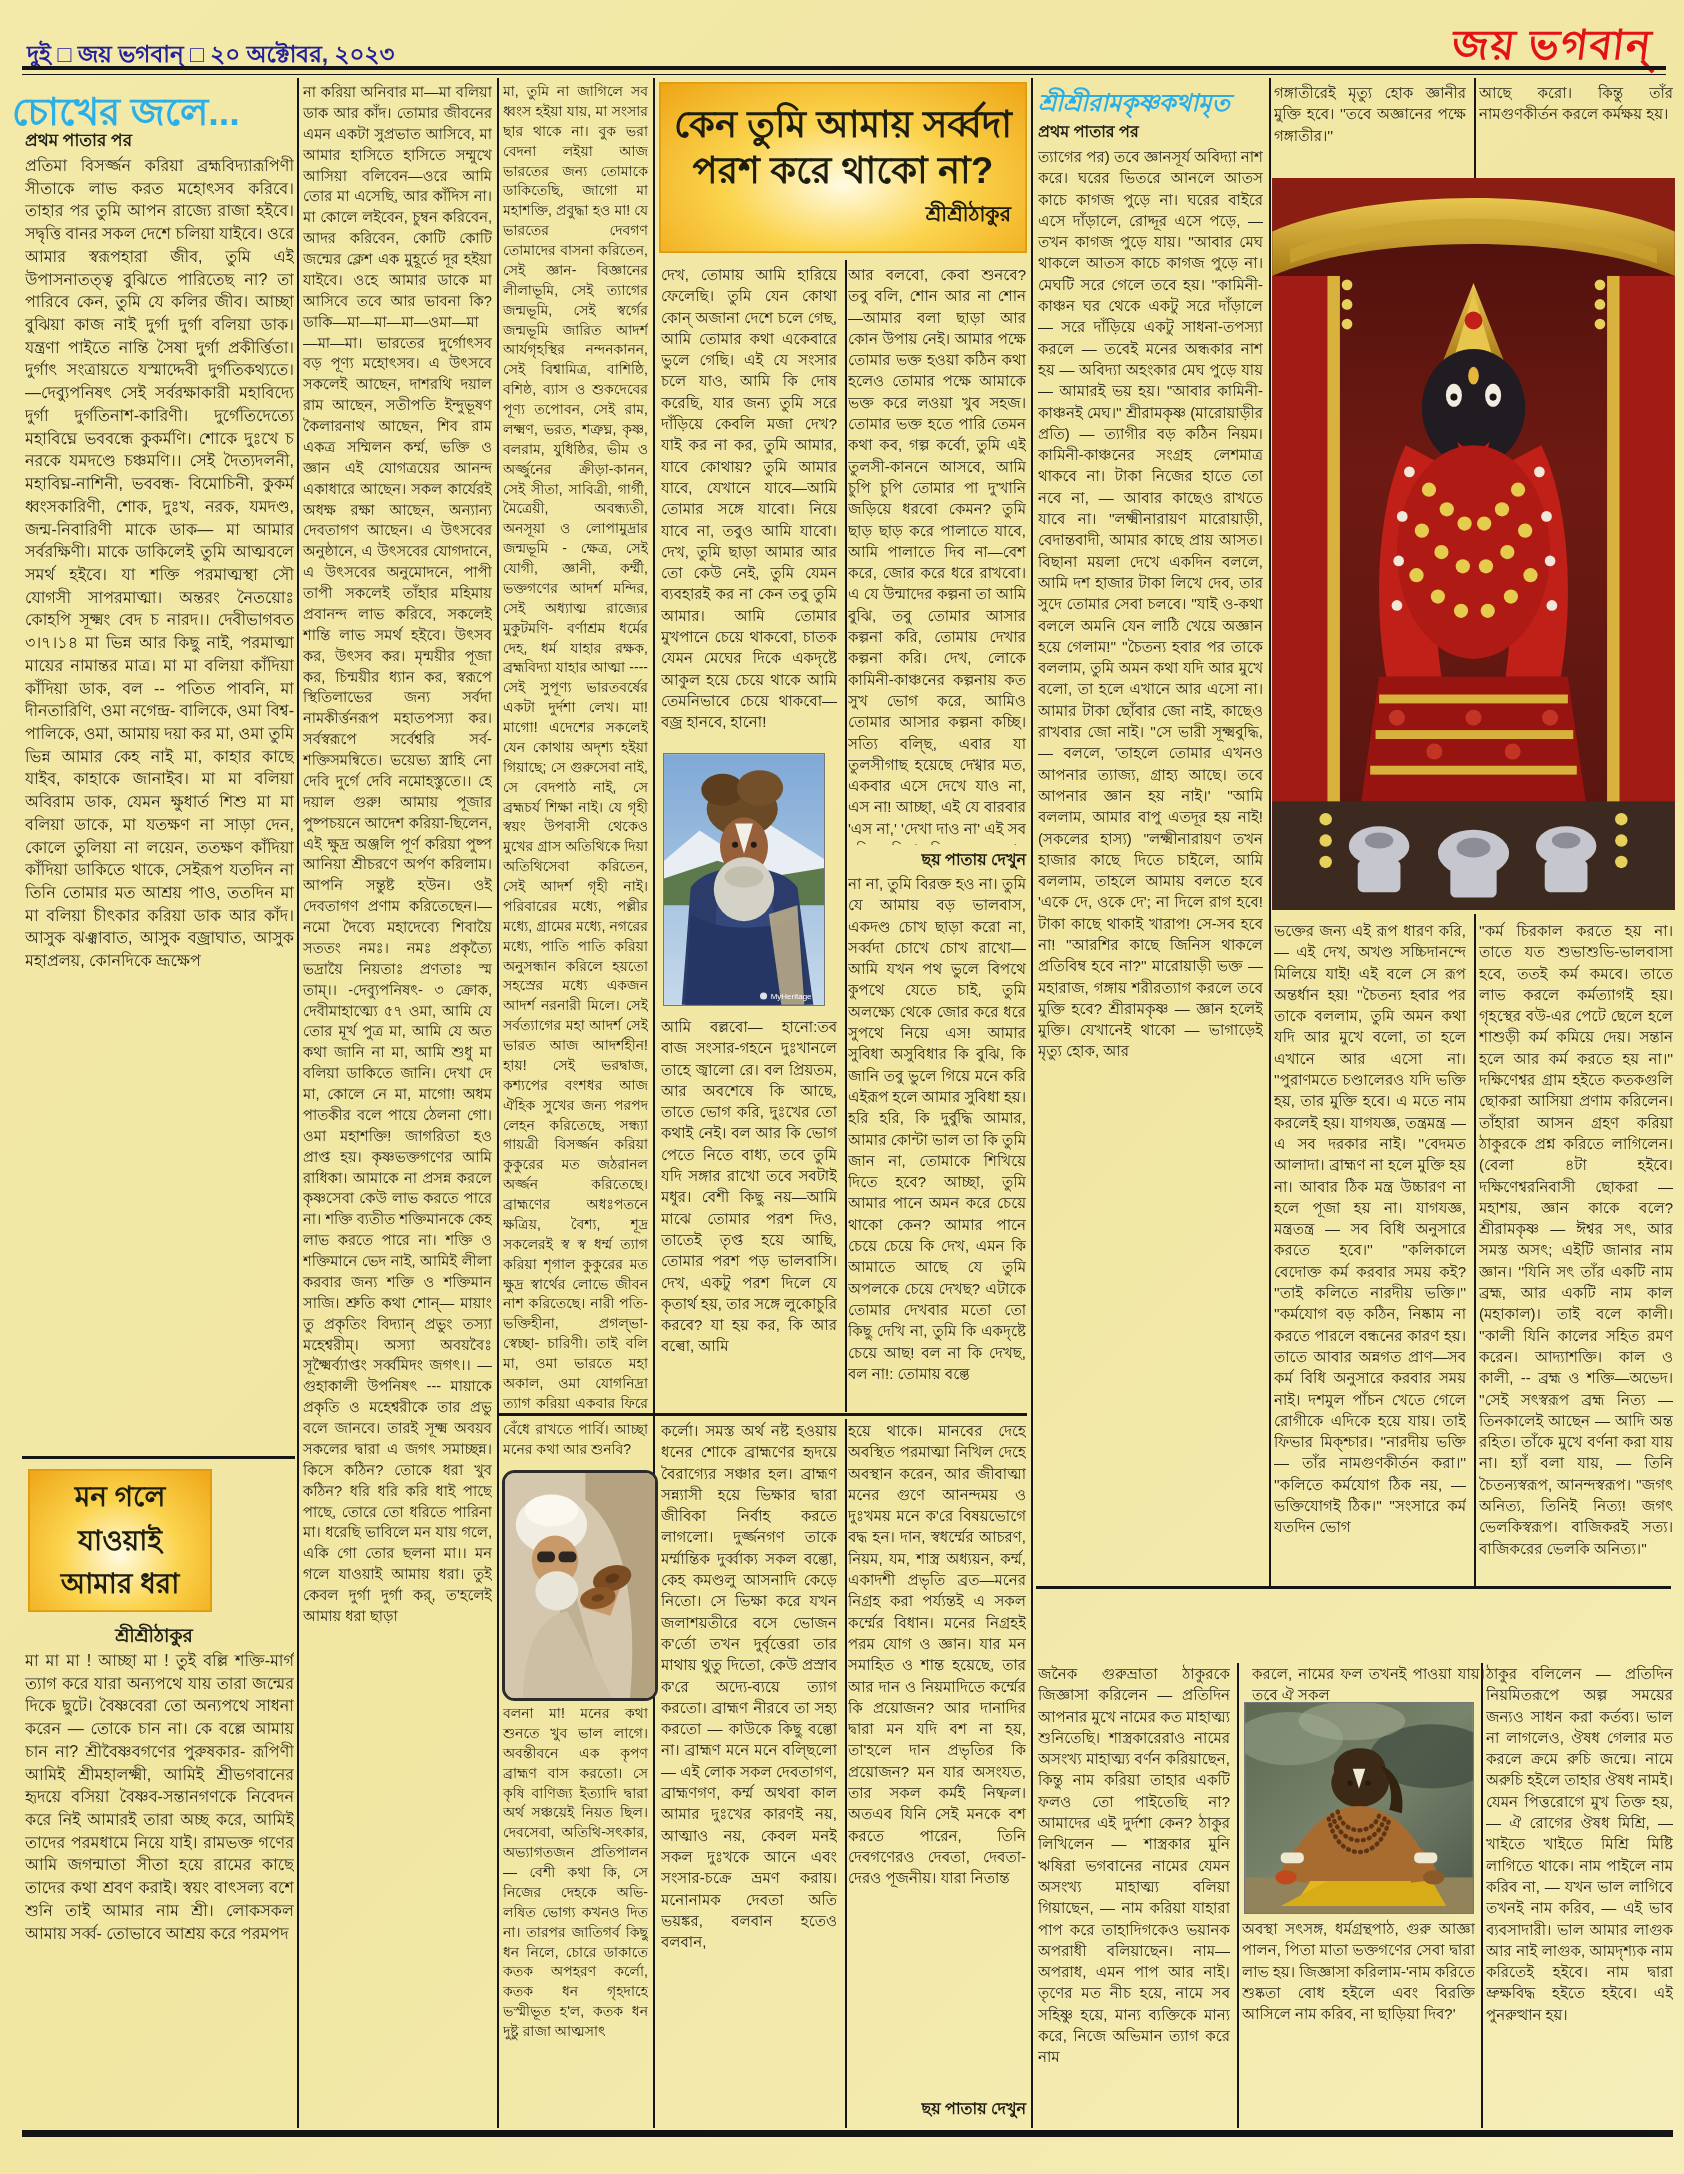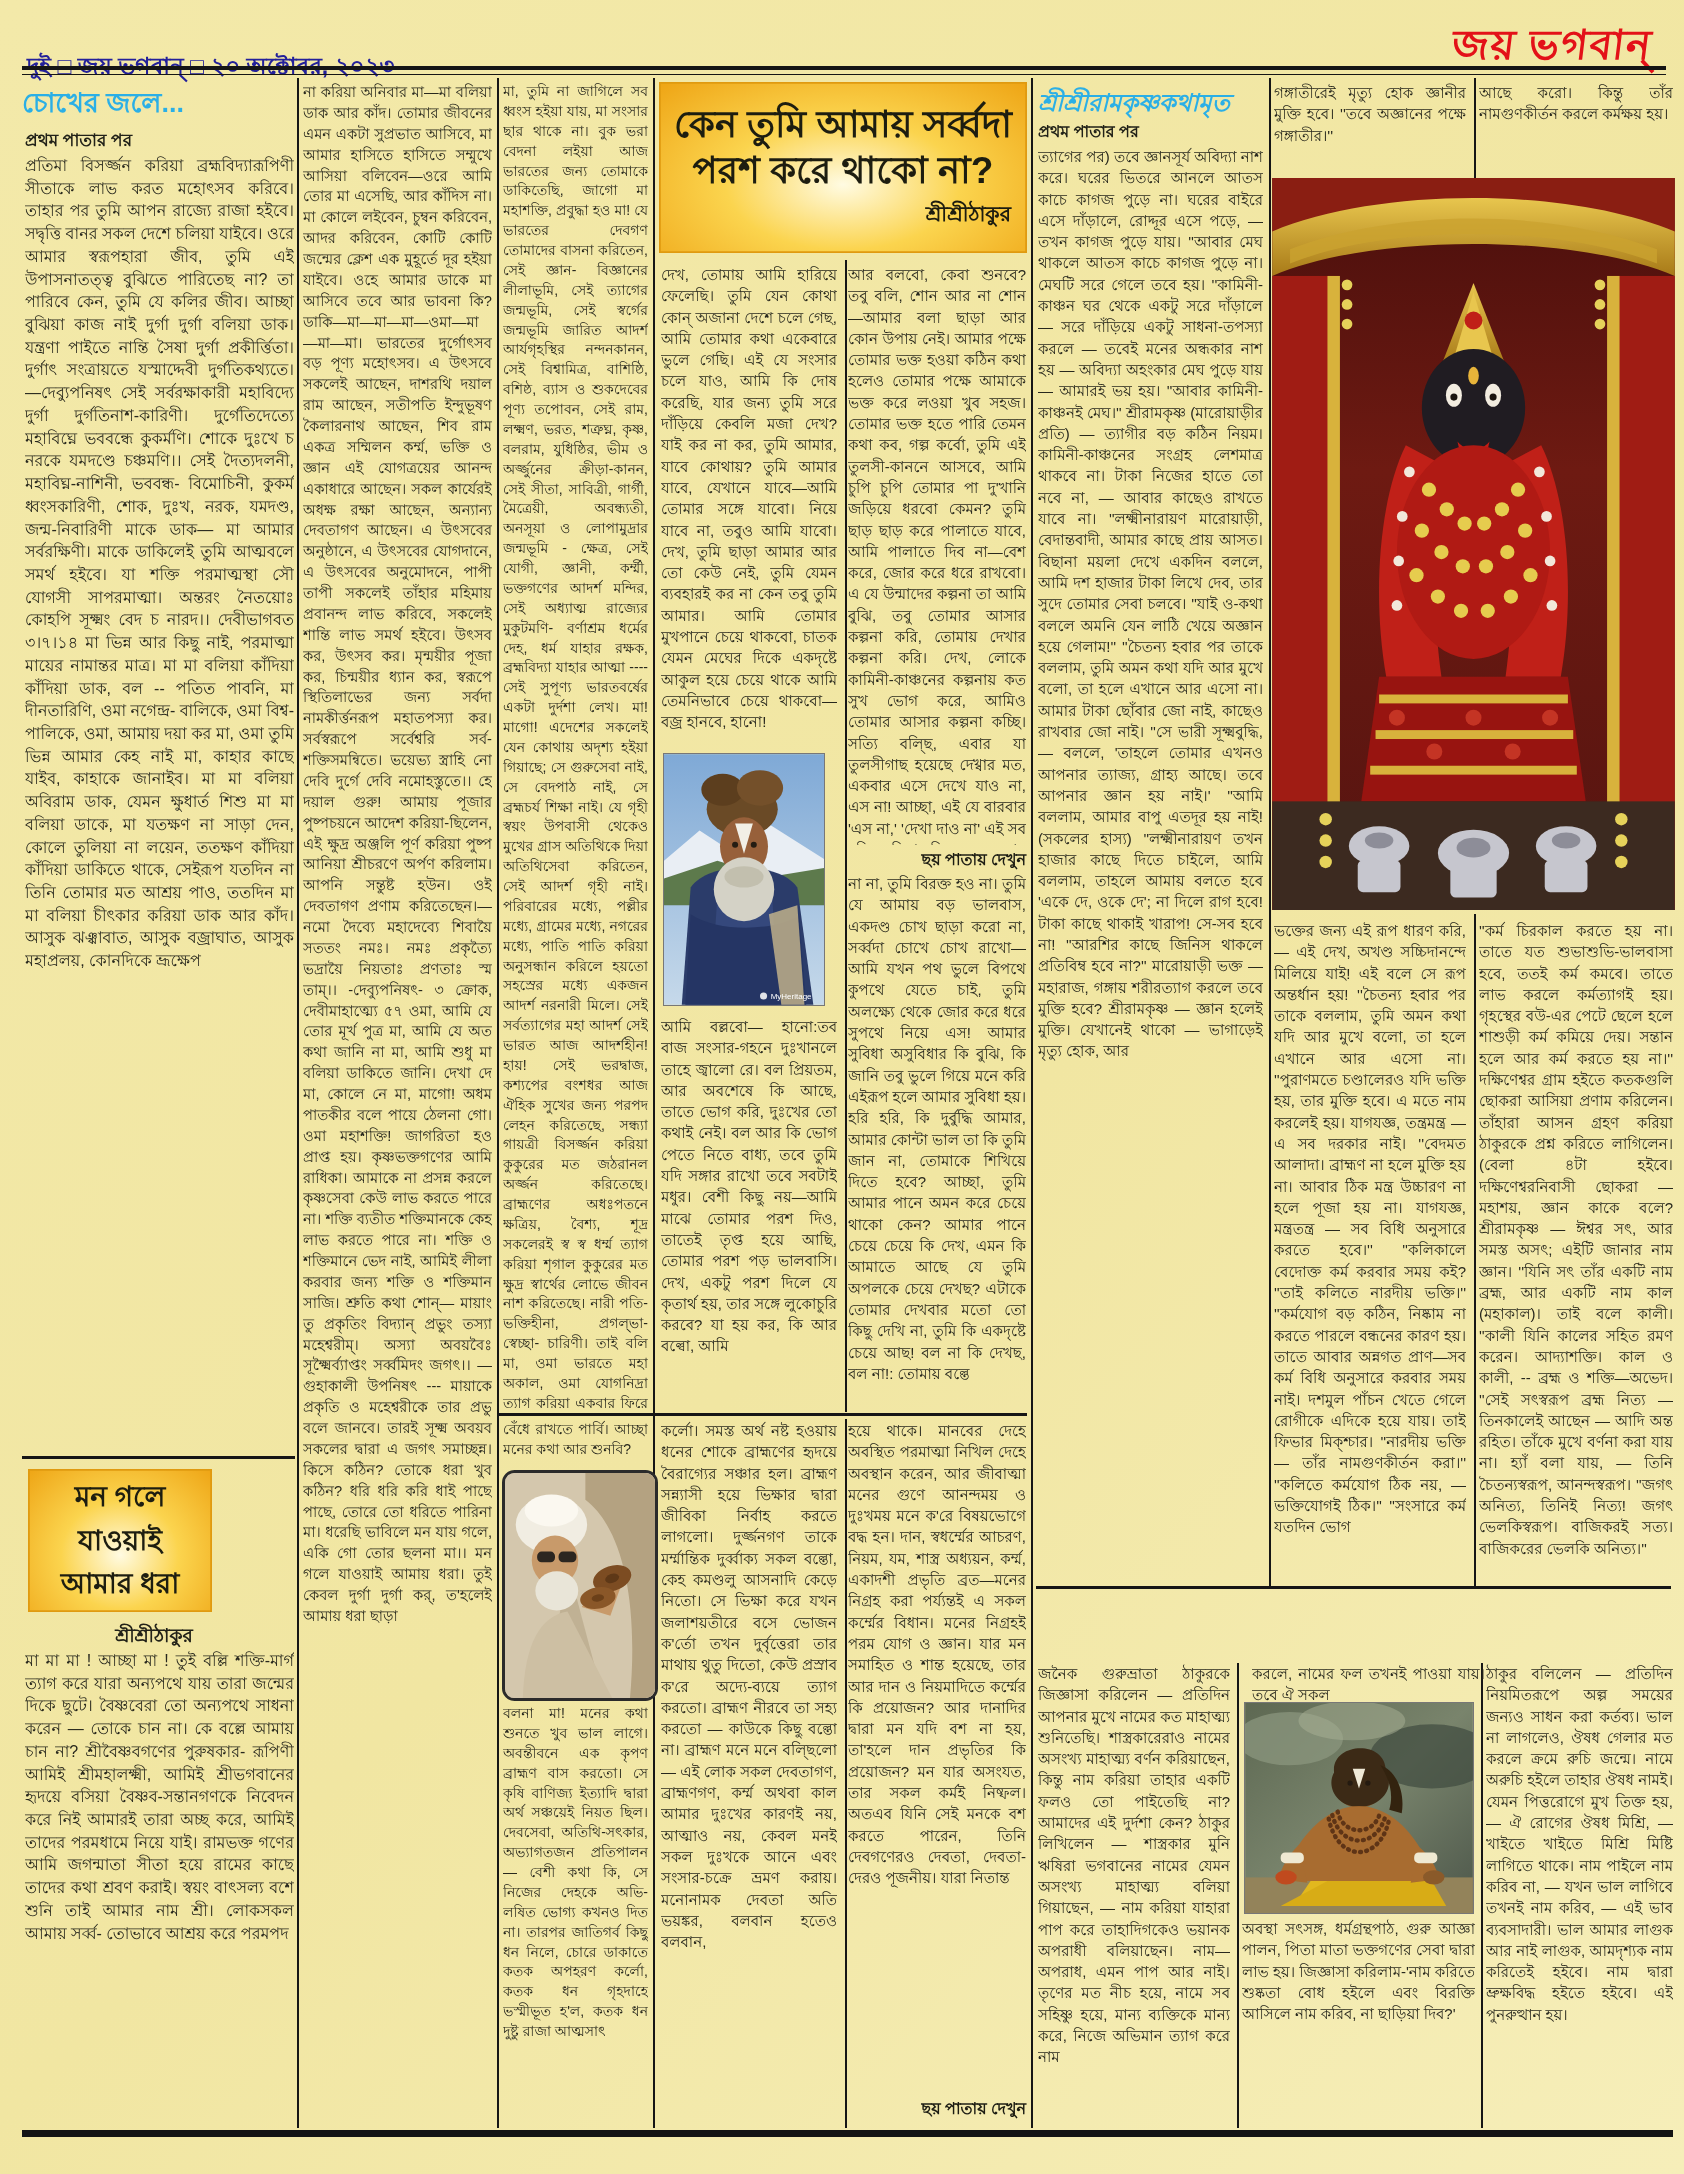--- a/index.html
+++ b/index.html
@@ -1,20 +1,20 @@
 <!DOCTYPE html>
 <html style="font-size:14.3px"><head>
 <meta charset="utf-8">
 <style>
   html,body{margin:0;padding:0;}
   .page{position:relative;width:1684px;height:2174px;background:linear-gradient(135deg,#f3e9a9 0%,#f1e6a2 55%,#f6eeb9 100%);font-family:"Liberation Sans",sans-serif;overflow:hidden;}
   .t{position:absolute;text-align:justify;color:#28281d;font-size:15px;line-height:1.42;overflow:hidden;word-break:break-word;}
   .vr{position:absolute;width:1.8px;background:#161616;}
   .hr{position:absolute;height:1.8px;background:#161616;}
-  .masthead-left{position:absolute;left:27px;top:48px;font-size:23px;font-weight:bold;color:#23209a;}
+  .masthead-left{position:absolute;left:27px;top:36px;font-size:23px;font-weight:bold;color:#23209a;}
   .masthead-logo{position:absolute;right:32px;top:12.5px;font-size:41px;font-weight:bold;color:#e31118;font-family:"Liberation Serif",serif;transform:skewX(-7deg);letter-spacing:1.8px;}
   .double-rule{position:absolute;left:22px;top:66px;width:1644px;height:3.6px;border-top:4.5px solid #151515;border-bottom:1.8px solid #151515;}
   .cyan-title{position:absolute;font-weight:bold;color:#2bafe6;}
   .bold-sub{position:absolute;font-weight:bold;color:#222218;font-size:17px;}
   .goldbox{position:absolute;background:radial-gradient(ellipse at 50% 60%,#fffbe2 0%,#fbd44e 45%,#eea414 100%);box-shadow:inset 0 0 0 1.8px #e09a10;display:flex;flex-direction:column;justify-content:center;align-items:center;color:#1d1d10;font-weight:bold;text-align:center;}
   .goldbox .l1{font-size:37px;line-height:1.25;}
   .goldbox .by{align-self:flex-end;font-size:20.5px;margin:5.3px 16px 0 0;}
   .monbox .l1{font-size:28px;line-height:1.55;}
   .byline-c{position:absolute;text-align:center;font-weight:bold;font-size:18.7px;color:#222218;}
   .jump{position:absolute;font-weight:bold;font-size:16px;color:#1c1c12;text-align:right;}
@@ -39,21 +39,21 @@
   <div class="vr" style="left:653px;top:78px;height:2050px;"></div>
   <div class="vr" style="left:845px;top:260px;height:1152px;"></div>
   <div class="vr" style="left:845px;top:1419px;height:709px;"></div>
   <div class="vr" style="left:1031px;top:78px;height:2050px;"></div>
   <div class="vr" style="left:1269px;top:78px;height:1508px;"></div>
   <div class="vr" style="left:1474px;top:78px;height:102px;"></div>
   <div class="vr" style="left:1474px;top:914px;height:672px;"></div>
   <div class="vr" style="left:1237px;top:1663px;height:465px;"></div>
   <div class="vr" style="left:1481px;top:1663px;height:465px;"></div>
 
-  <div class="cyan-title" style="left:22px;top:82px;width:267px;font-size:27px;">চোখের জলে...</div>
+  <div class="cyan-title" style="left:12px;top:82px;width:267px;font-size:38px;">চোখের জলে...</div>
   <div class="bold-sub" style="left:25px;top:127px;width:267px;">প্রথম পাতার পর</div>
   <div class="t" style="left:25px;top:155px;width:269px;height:1294px;font-size:16px;">প্রতিমা বিসর্জ্জন করিয়া ব্রহ্মবিদ্যারূপিণী সীতাকে লাভ করত মহোৎসব করিবে। তাহার পর তুমি আপন রাজ্যে রাজা হইবে। সদ্বৃত্তি বানর সকল দেশে চলিয়া যাইবে। ওরে আমার স্বরূপহারা জীব, তুমি এই উপাসনাতত্ত্ব বুঝিতে পারিতেছ না? তা পারিবে কেন, তুমি যে কলির জীব। আচ্ছা বুঝিয়া কাজ নাই দুর্গা দুর্গা বলিয়া ডাক। যন্ত্রণা পাইতে নান্তি সৈষা দুর্গা প্রকীর্ত্তিতা। দুর্গাৎ সংত্রায়তে যস্মাদ্দেবী দুর্গতিকথ্যতে। —দেব্যুপনিষৎ সেই সর্বরক্ষাকারী মহাবিদ্যে দুর্গা দুর্গতিনাশ-কারিণী। দুর্গেতিদেত্যে মহাবিঘ্নে ভববন্ধে কুকর্মণি। শোকে দুঃখে চ নরকে যমদণ্ডে চঞ্চমণি।। সেই দৈত্যদলনী, মহাবিঘ্ন-নাশিনী, ভববন্ধ- বিমোচিনী, কুকর্ম ধ্বংসকারিণী, শোক, দুঃখ, নরক, যমদণ্ড, জন্ম-নিবারিণী মাকে ডাক— মা আমার সর্বরক্ষিণী। মাকে ডাকিলেই তুমি আত্মবলে সমর্থ হইবে। যা শক্তি পরমাত্মস্থা সৌ যোগসী সাপরমাত্মা। অন্তরং নৈতয়োঃ কোহপি সূক্ষ্মং বেদ চ নারদ।। দেবীভাগবত ৩।৭।১৪ মা ভিন্ন আর কিছু নাই, পরমাত্মা মায়ের নামান্তর মাত্র। মা মা বলিয়া কাঁদিয়া কাঁদিয়া ডাক, বল -- পতিত পাবনি, মা দীনতারিণি, ওমা নগেন্দ্র- বালিকে, ওমা বিশ্ব- পালিকে, ওমা, আমায় দয়া কর মা, ওমা তুমি ভিন্ন আমার কেহ নাই মা, কাহার কাছে যাইব, কাহাকে জানাইব। মা মা বলিয়া অবিরাম ডাক, যেমন ক্ষুধার্ত শিশু মা মা বলিয়া ডাকে, মা যতক্ষণ না সাড়া দেন, কোলে তুলিয়া না লয়েন, ততক্ষণ কাঁদিয়া কাঁদিয়া ডাকিতে থাকে, সেইরূপ যতদিন না তিনি তোমার মত আশ্রয় পাও, ততদিন মা মা বলিয়া চীৎকার করিয়া ডাক আর কাঁদ। আসুক ঝঞ্ঝাবাত, আসুক বজ্রাঘাত, আসুক মহাপ্রলয়, কোনদিকে ভ্রূক্ষেপ</div>
   <div class="t" style="left:303px;top:82px;width:189px;height:2042px;font-size:14.7px;">না করিয়া অনিবার মা—মা বলিয়া ডাক আর কাঁদ। তোমার জীবনের এমন একটা সুপ্রভাত আসিবে, মা আমার হাসিতে হাসিতে সম্মুখে আসিয়া বলিবেন—ওরে আমি তোর মা এসেছি, আর কাঁদিস না। মা কোলে লইবেন, চুম্বন করিবেন, আদর করিবেন, কোটি কোটি জন্মের ক্লেশ এক মুহূর্তে দূর হইয়া যাইবে। ওহে আমার ডাকে মা আসিবে তবে আর ভাবনা কি? ডাকি—মা—মা—মা—ওমা—মা—মা—মা। ভারতের দুর্গোৎসব বড় পূণ্য মহোৎসব। এ উৎসবে সকলেই আছেন, দাশরথি দয়াল রাম আছেন, সতীপতি ইন্দুভূষণ কৈলারনাথ আছেন, শিব রাম একত্র সম্মিলন কর্ম্ম, ভক্তি ও জ্ঞান এই যোগত্রয়ের আনন্দ একাধারে আছেন। সকল কার্যেরই অধক্ষ রক্ষা আছেন, অন্যান্য দেবতাগণ আছেন। এ উৎসবের অনুষ্ঠানে, এ উৎসবের যোগদানে, এ উৎসবের অনুমোদনে, পাপী তাপী সকলেই তাঁহার মহিমায় প্রবানন্দ লাভ করিবে, সকলেই শান্তি লাভ সমর্থ হইবে। উৎসব কর, উৎসব কর।  মৃন্ময়ীর পূজা কর, চিন্ময়ীর ধ্যান কর, স্বরূপে স্থিতিলাভের জন্য সর্বদা নামকীর্ত্তনরূপ মহাতপস্যা কর। সর্বস্বরূপে সর্বেশ্বরি সর্ব- শক্তিসমন্বিতে। ভয়েভ্য স্ত্রাহি নো দেবি দুর্গে দেবি নমোহস্তুতে।। হে দয়াল গুরু! আমায় পূজার পুষ্পচয়নে আদেশ করিয়া-ছিলেন, এই ক্ষুদ্র অঞ্জলি পূর্ণ করিয়া পুষ্প আনিয়া শ্রীচরণে অর্পণ করিলাম। আপনি সন্তুষ্ট হউন। ওই দেবতাগণ প্রণাম করিতেছেন।—নমো দৈব্যে মহাদেব্যে শিবায়ৈ সততং নমঃ। নমঃ প্রকৃত্যৈ ভদ্রায়ৈ নিয়তাঃ প্রণতাঃ স্ম তাম্।। -দেব্যুপনিষৎ- ৩ ক্রোক, দেবীমাহাত্ম্যে ৫৭ ওমা, আমি যে তোর মূর্খ পুত্র মা, আমি যে অত কথা জানি না মা, আমি শুধু মা বলিয়া ডাকিতে জানি। দেখা দে মা, কোলে নে মা, মাগো! অধম পাতকীর বলে পায়ে ঠেলনা গো। ওমা মহাশক্তি! জাগরিতা হও প্রাপ্ত হয়। কৃষ্ণভক্তগণের আমি রাধিকা। আমাকে না প্রসন্ন করলে কৃষ্ণসেবা কেউ লাভ করতে পারে না। শক্তি ব্যতীত শক্তিমানকে কেহ লাভ করতে পারে না। শক্তি ও শক্তিমানে ভেদ নাই, আমিই লীলা করবার জন্য শক্তি ও শক্তিমান সাজি। শ্রুতি কথা শোন্— মায়াং তু প্রকৃতিং বিদ্যান্ প্রভুং তস্যা মহেশ্বরীম্। অস্যা অবয়বৈঃ সূক্ষ্মৈর্ব্যাপ্তং সর্ব্বমিদং জগৎ।। —গুহাকালী উপনিষৎ --- মায়াকে প্রকৃতি ও মহেশ্বরীকে তার প্রভু বলে জানবে। তারই সূক্ষ্ম অবয়ব সকলের দ্বারা এ জগৎ সমাচ্ছন্ন। কিসে কঠিন? তোকে ধরা খুব কঠিন? ধরি ধরি করি ধাই পাছে পাছে, তোরে তো ধরিতে পারিনা মা। ধরেছি ভাবিলে মন যায় গলে, একি গো তোর ছলনা মা।। মন গলে যাওয়াই আমায় ধরা। তুই কেবল দুর্গা দুর্গা কর্, ত'হলেই আমায় ধরা ছাড়া</div>
   <div class="t" style="left:503px;top:82px;width:145px;height:1326px;font-size:14px;">মা, তুমি না জাগিলে সব ধ্বংস হইয়া যায়, মা সংসার ছার থাকে না। বুক ভরা বেদনা লইয়া আজ ভারতের জন্য তোমাকে ডাকিতেছি, জাগো মা মহাশক্তি, প্রবুদ্ধা হও মা!  যে ভারতের দেবগণ তোমাদের বাসনা করিতেন, সেই জ্ঞান- বিজ্ঞানের লীলাভূমি, সেই ত্যাগের জন্মভূমি, সেই স্বর্গের জন্মভূমি জারিত আদর্শ আর্যগৃহস্থির নন্দনকানন, সেই বিশ্বামিত্র, বাশিষ্ঠি, বশিষ্ঠ, ব্যাস ও শুকদেবের পূণ্য তপোবন, সেই রাম, লক্ষ্মণ, ভরত, শত্রুঘ্ন, কৃষ্ণ, বলরাম, যুধিষ্ঠির, ভীম ও অর্জ্জুনের ক্রীড়া-কানন, সেই সীতা, সাবিত্রী, গার্গী, মৈত্রেয়ী, অবন্ধ্যতী, অনসূয়া ও লোপামুদ্রার জন্মভূমি - ক্ষেত্র, সেই যোগী, জ্ঞানী, কর্ম্মী, ভক্তগণের আদর্শ মন্দির, সেই অধ্যাত্ম রাজ্যের মুকুটমণি- বর্ণাশ্রম ধর্মের দেহ, ধর্ম যাহার রক্ষক, ব্রহ্মবিদ্যা যাহার আত্মা ---- সেই সুপূণ্য ভারতবর্ষের একটা দুর্দশা লেখ। মা! মাগো! এদেশের সকলেই যেন কোথায় অদৃশ্য হইয়া গিয়াছে; সে গুরুসেবা নাই, সে বেদপাঠ নাই, সে ব্রহ্মচর্য শিক্ষা নাই। যে গৃহী স্বয়ং উপবাসী থেকেও মুখের গ্রাস অতিথিকে দিয়া অতিথিসেবা করিতেন, সেই আদর্শ গৃহী নাই। পরিবারের মধ্যে, পল্লীর মধ্যে, গ্রামের মধ্যে, নগরের মধ্যে, পাতি পাতি করিয়া অনুসন্ধান করিলে হয়তো সহস্রের মধ্যে একজন আদর্শ নরনারী মিলে। সেই সর্বত্যাগের মহা আদর্শ সেই ভারত আজ আদর্শহীন! হায়! সেই ভরদ্বাজ, কশ্যপের বংশধর আজ ঐহিক সুখের জন্য পরপদ লেহন করিতেছে, সন্ধ্যা গায়ত্রী বিসর্জ্জন করিয়া কুকুরের মত জঠরানল অর্জ্জন করিতেছে। ব্রাহ্মণের অধঃপতনে ক্ষত্রিয়, বৈশ্য, শূদ্র সকলেরই স্ব স্ব ধর্ম্ম ত্যাগ করিয়া শৃগাল কুকুরের মত ক্ষুদ্র স্বার্থের লোভে জীবন নাশ করিতেছে। নারী পতি- ভক্তিহীনা, প্রগল্‌ভা- স্বেচ্ছা- চারিণী। তাই বলি মা, ওমা ভারতে মহা অকাল, ওমা যোগনিদ্রা ত্যাগ করিয়া একবার ফিরে চাও মা</div>
 
   <div class="hr" style="left:22px;top:1456px;width:273px;height:2.7px;"></div>
 
   <div class="goldbox monbox" style="left:28px;top:1469px;width:184px;height:143px;">
     <div class="l1">মন গলে</div>
     <div class="l1">যাওয়াই</div>

